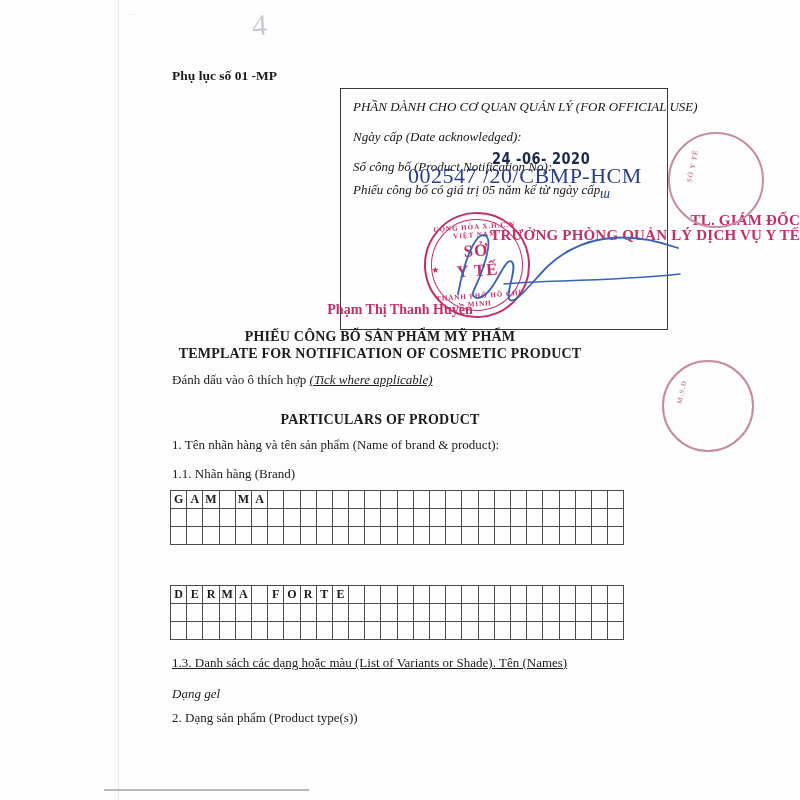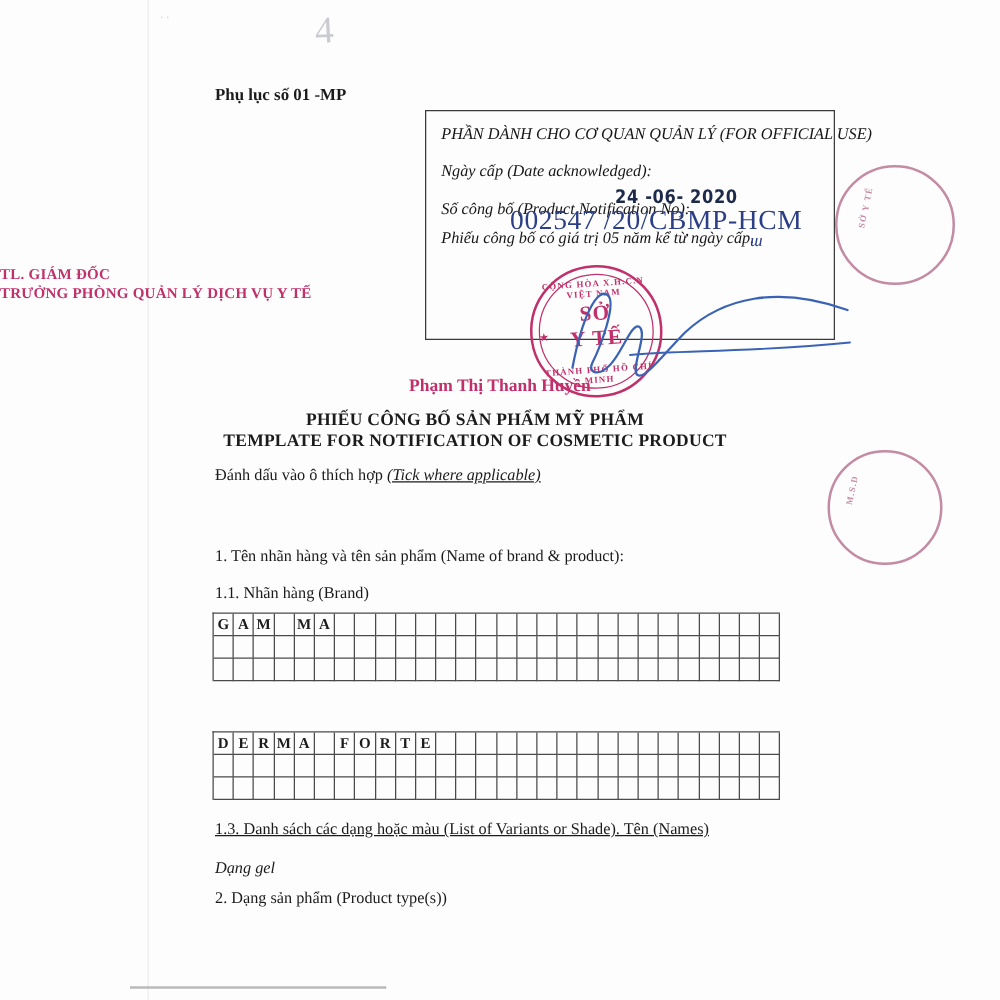--- a/index.html
+++ b/index.html
@@ -51,21 +51,21 @@
     font-size: 13.5px;
     font-weight: bold;
   }
 
   
   .official-box {
     position: absolute;
     left: 340px;
     top: 88px;
     width: 328px;
-    height: 184px;
+    height: 242px;
     border: 1.6px solid #3a3a3a;
     box-sizing: border-box;
     background: transparent;
   }
   .official-line {
     position: absolute;
     font-style: italic;
     font-size: 13px;
     white-space: nowrap;
     color: #161616;
@@ -103,22 +103,22 @@
     top: 186px;
     font-size: 14px;
     color: #2c3f86;
     font-style: italic;
   }
 
   
   .seal-title {
     position: absolute;
     width: 100%;
-    text-align: left;
-    font-size: 12px;
+    text-align: right;
+    font-size: 15px;
     font-weight: bold;
     color: #c0306a;
     letter-spacing: 0.2px;
     white-space: nowrap;
   }
   .seal-t1 { left: 0; top: 212px; }
   .seal-t2 { left: 0; top: 227px; }
   .signer-name {
     position: absolute;
     left: 0;
@@ -316,20 +316,21 @@
   </div>
 
   <div class="doc-title" id="title-vn">PHIẾU CÔNG BỐ SẢN PHẨM MỸ PHẨM</div>
   <div class="doc-title" id="title-en">TEMPLATE FOR NOTIFICATION OF COSMETIC PRODUCT</div>
 
   <div class="body-line" style="top:372px;">
     <span>Đánh dấu vào ô thích hợp</span>
     <span class="ital">(Tick where applicable)</span>
   </div>
 
+  <div class="doc-title" id="section-en">PARTICULARS OF PRODUCT</div>
 
   <div class="body-line" style="top:437px;">1. Tên nhãn hàng và tên sản phẩm (Name of brand &amp; product):</div>
   <div class="body-line" style="top:466px;">1.1. Nhãn hàng (Brand)</div>
 
   <div class="char-grid" id="grid-brand" style="grid-template-columns: repeat(28, 16.2px);">
       <div class="cell">G</div>
       <div class="cell">A</div>
       <div class="cell">M</div>
       <div class="cell"></div>
       <div class="cell">M</div>

